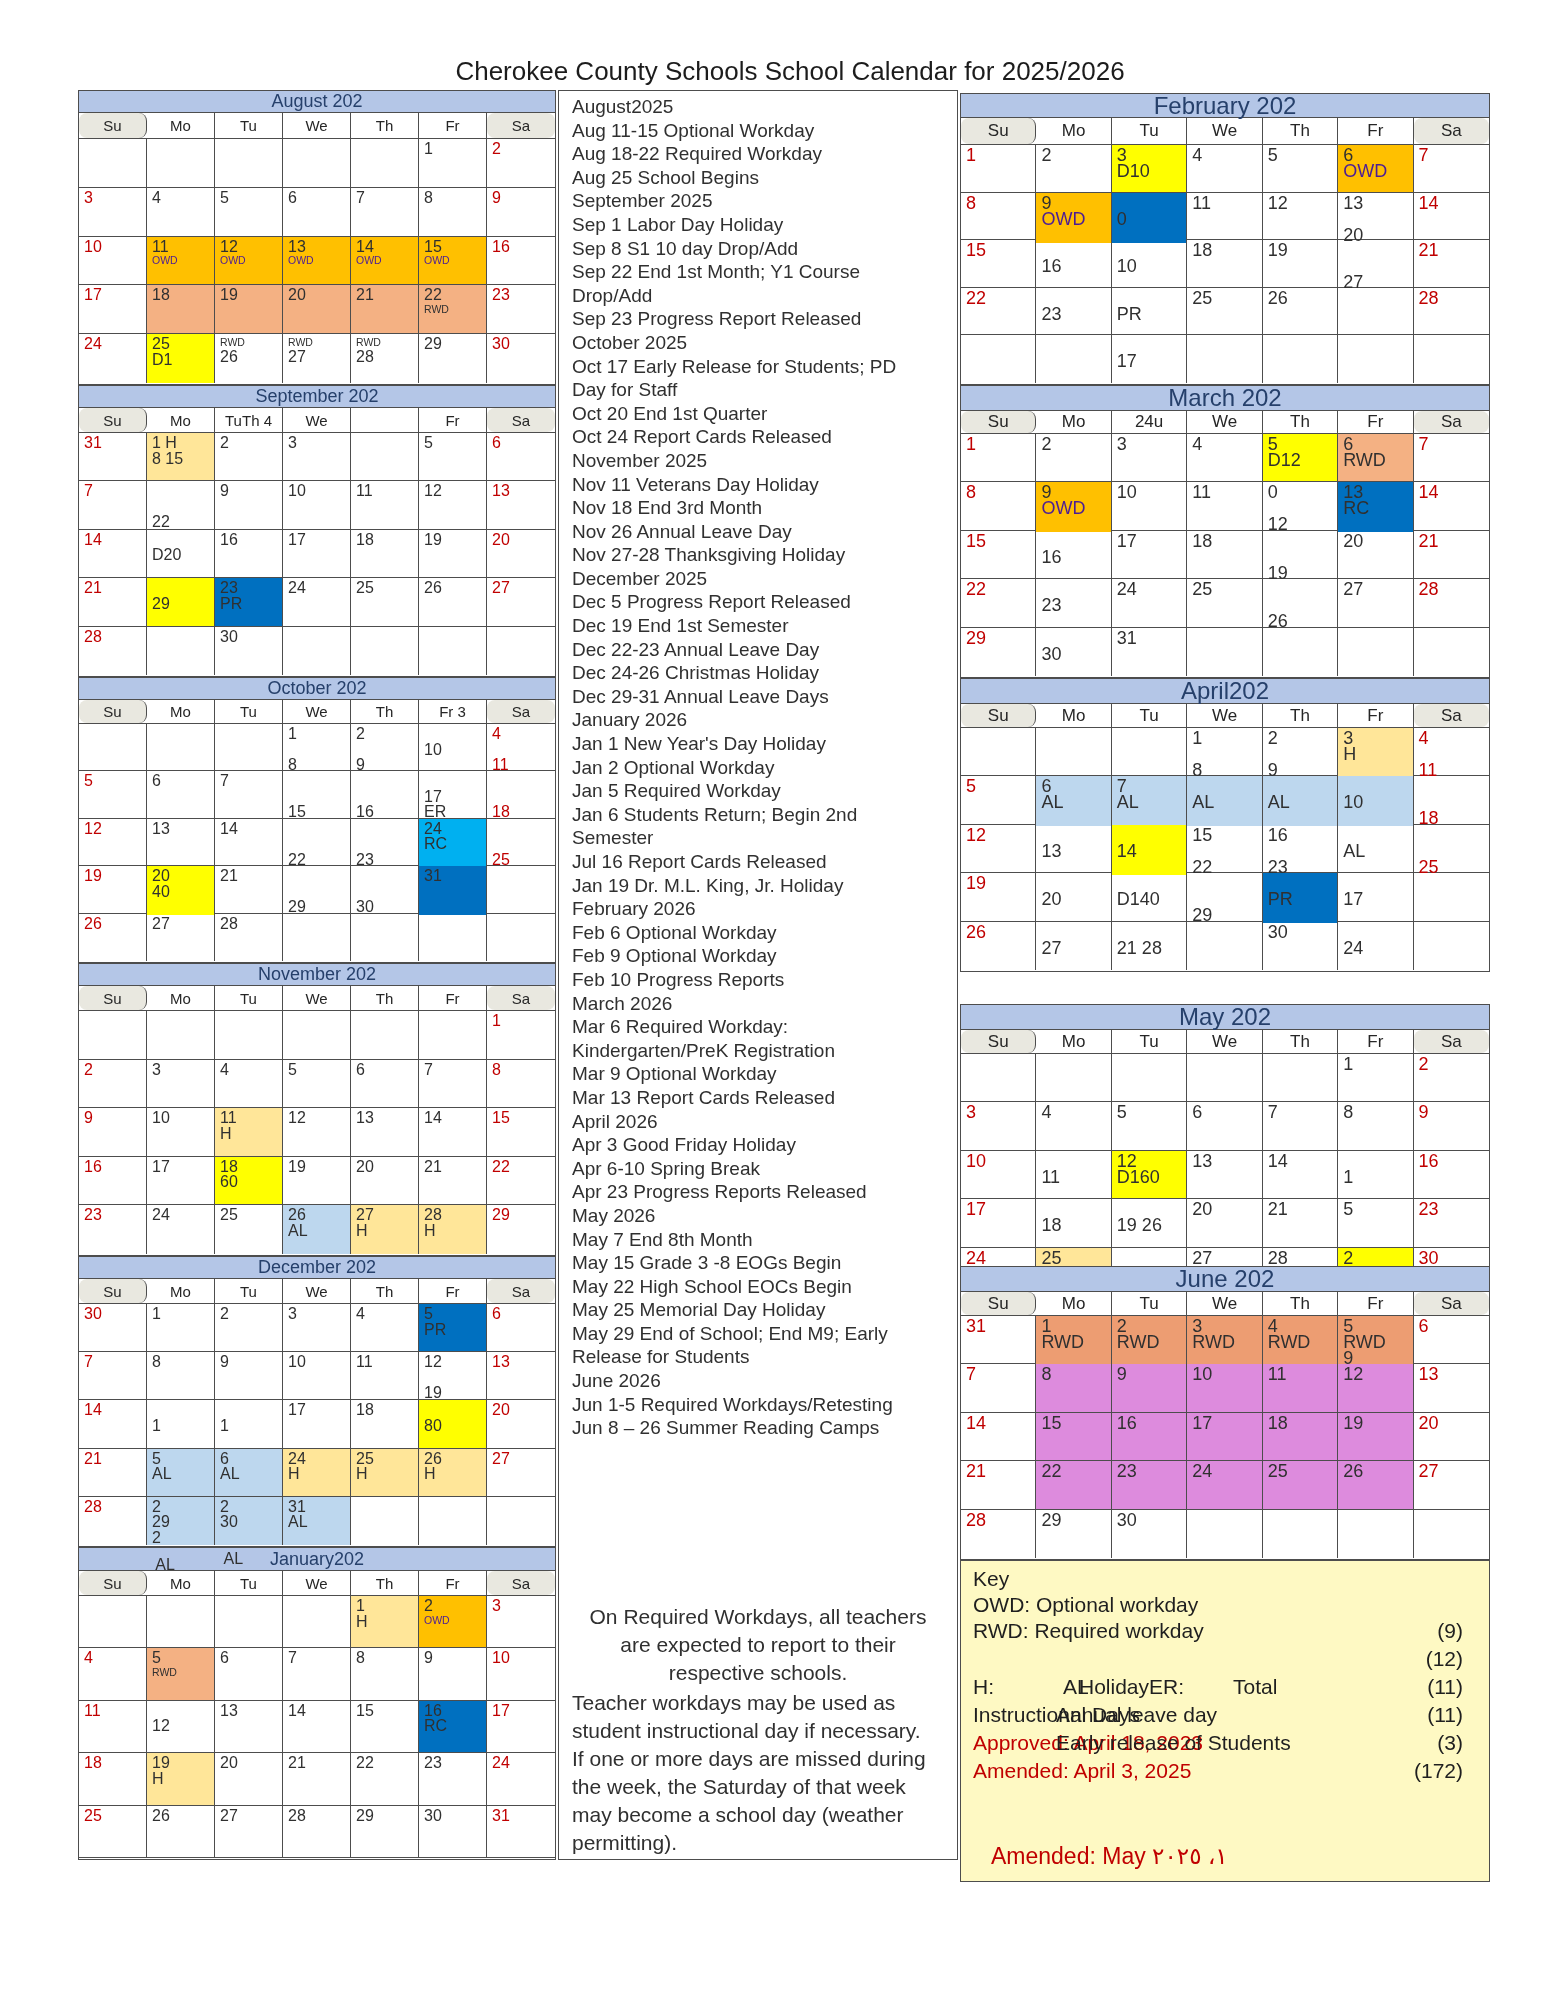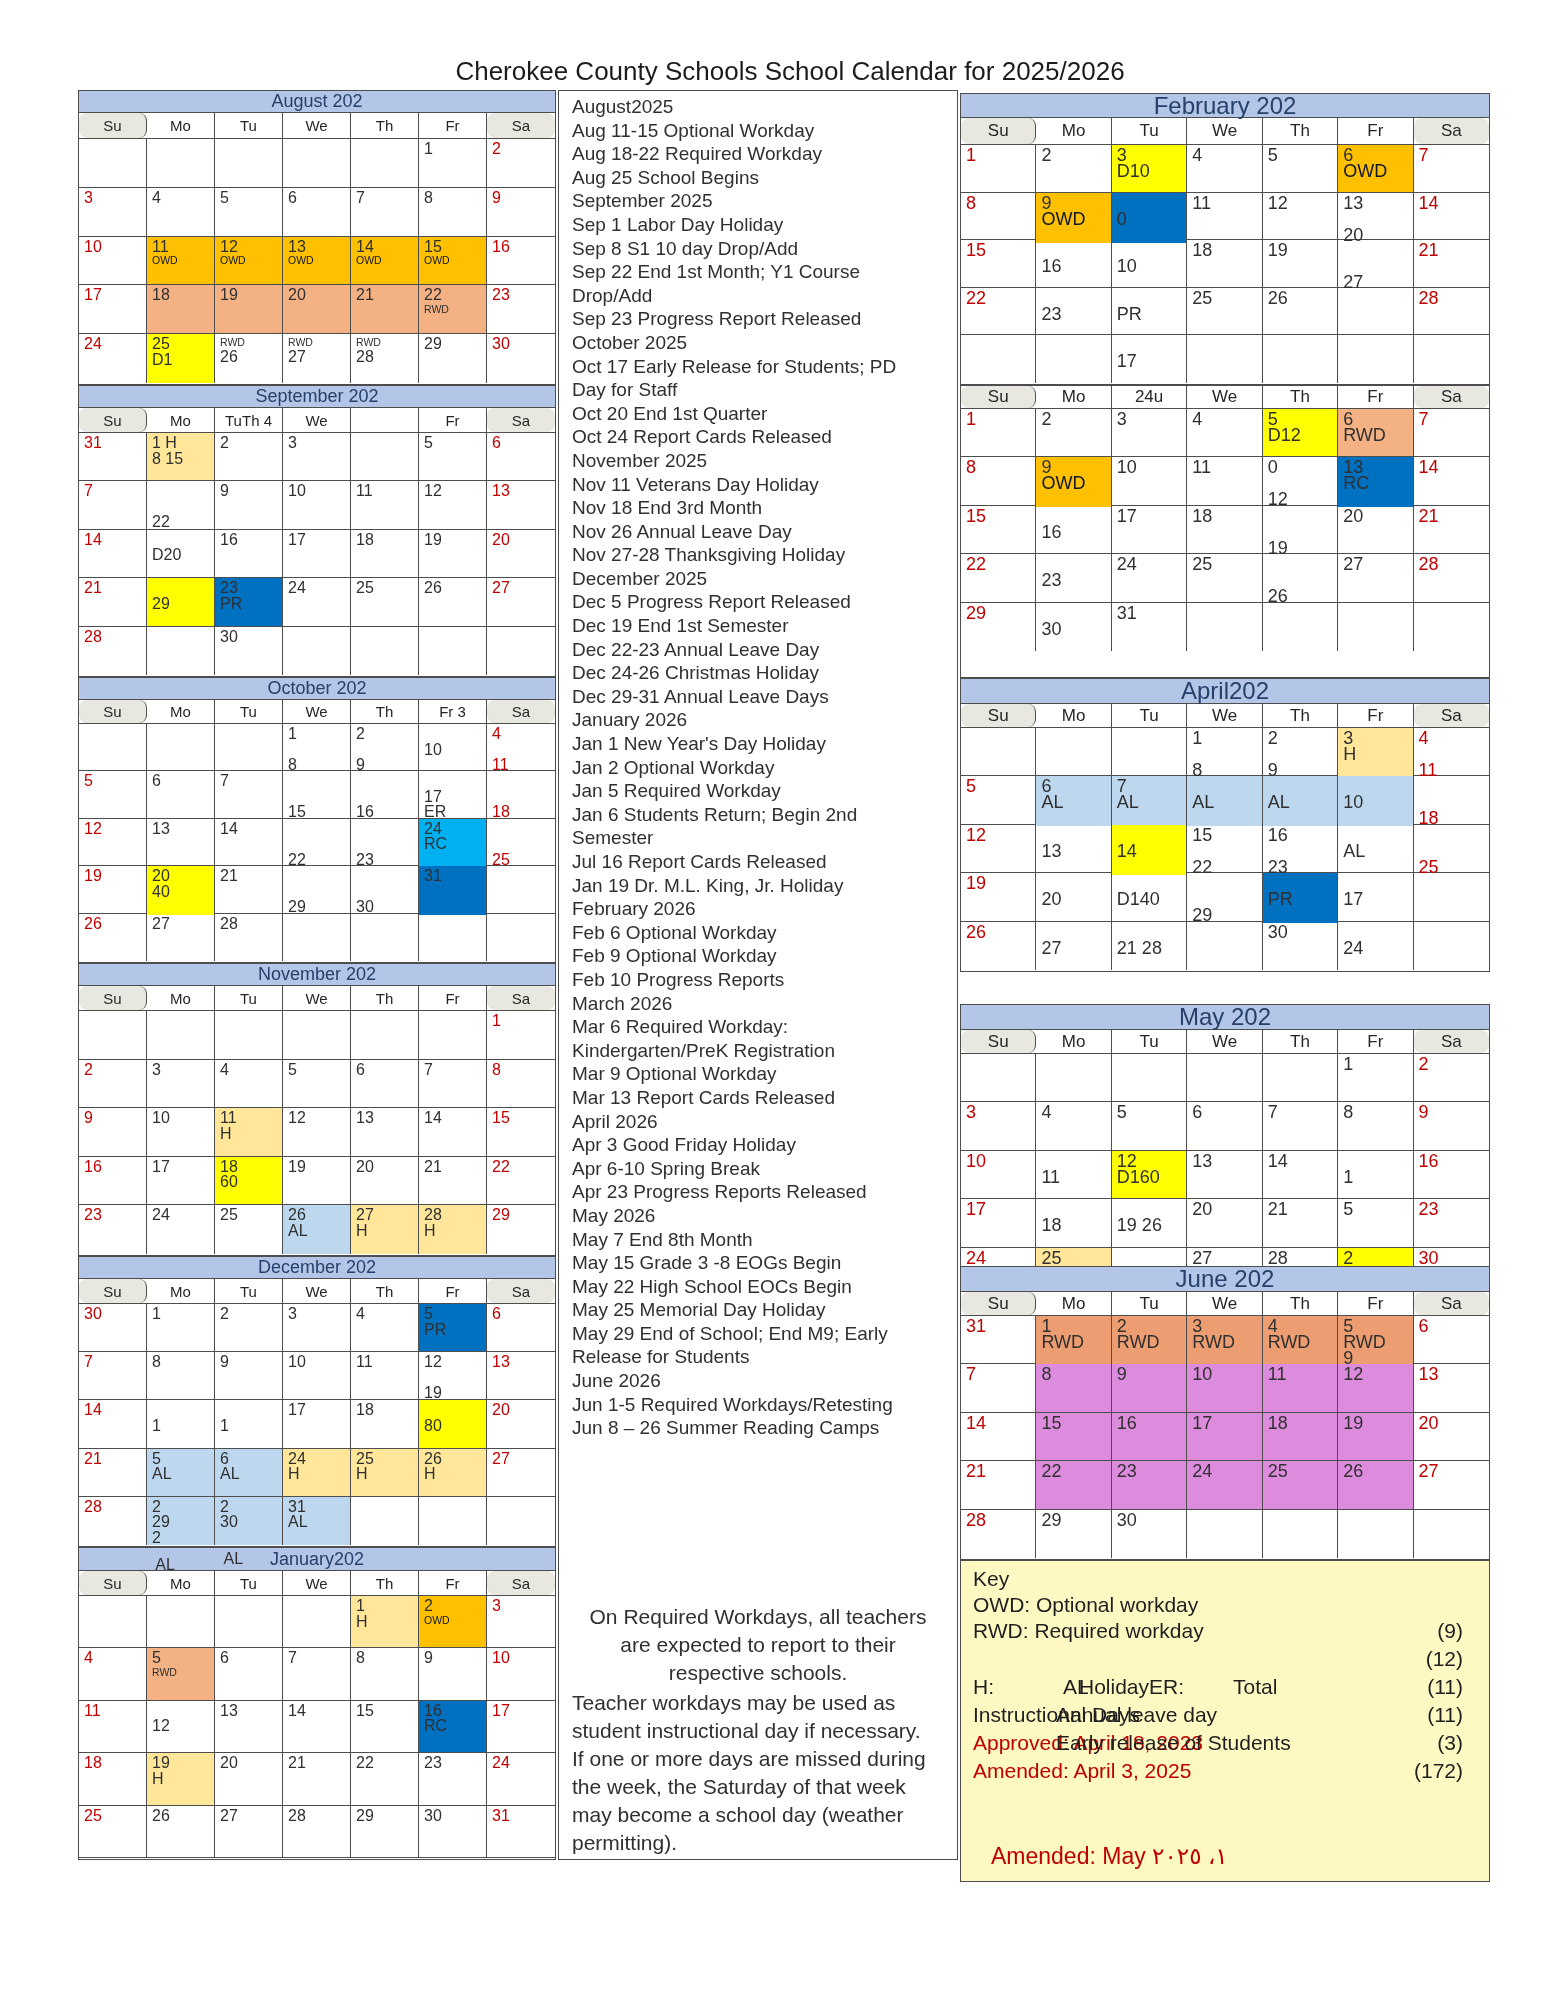--- a/index.html
+++ b/index.html
@@ -31,21 +31,21 @@
   .left-month .dc{font-size:15px;}
   .right-month .dc{font-size:17px;}
   .cell{border-right:1px solid #4d4d4d;box-sizing:border-box;padding:2px 0 0 5px;
         position:relative;overflow:visible;}
   .cell:last-child{border-right:none;}
   .ln{white-space:nowrap;}
   .left-month .ln{font-size:16px;line-height:15.5px;}
   .left-month .ln.sm{font-size:10.5px;line-height:13px;}
   .right-month .ln{font-size:18px;line-height:16px;}
   .cell.we .ln{color:#c00000;}
-  .bg-owd .ln.sm,.bg-owd .ln:nth-child(2){color:#0f172a;}
+  .bg-owd .ln.sm,.bg-owd .ln:nth-child(2){color:#4c1d95;}
   .stray{position:absolute;font-size:16px;color:#303030;z-index:5;}
   
   .key-box{position:absolute;left:960px;top:1560px;width:530px;height:322px;
            border:1.5px solid #4d4d4d;box-sizing:border-box;background:#fef9c3;}
   .kt{position:absolute;font-size:21px;white-space:nowrap;color:#1f1f1f;}
   .kt.red{color:#c00000;}
   .kcount{position:absolute;right:26px;font-size:21px;color:#1f1f1f;}
 </style>
 </head>
 <body>
@@ -1018,20 +1018,21 @@
             <div class="ln">&nbsp;</div>
             <div class="ln">17</div>
           </div>
           <div class="cell"></div>
           <div class="cell"></div>
           <div class="cell"></div>
           <div class="cell we"></div>
         </div>
       </div>
       <div class="month right-month" style="left: 960px; top: 385px; width: 530px; height: 293px;">
+        <div class="mbar" style="height: 25px;">March 202</div>
         <div class="dow" style="height: 23px;">
           <div class="dc we">Su</div>
           <div class="dc">Mo</div>
           <div class="dc">24u</div>
           <div class="dc">We</div>
           <div class="dc">Th</div>
           <div class="dc">Fr</div>
           <div class="dc we">Sa</div>
         </div>
         <div class="wk" style="height: 48.4px;">

